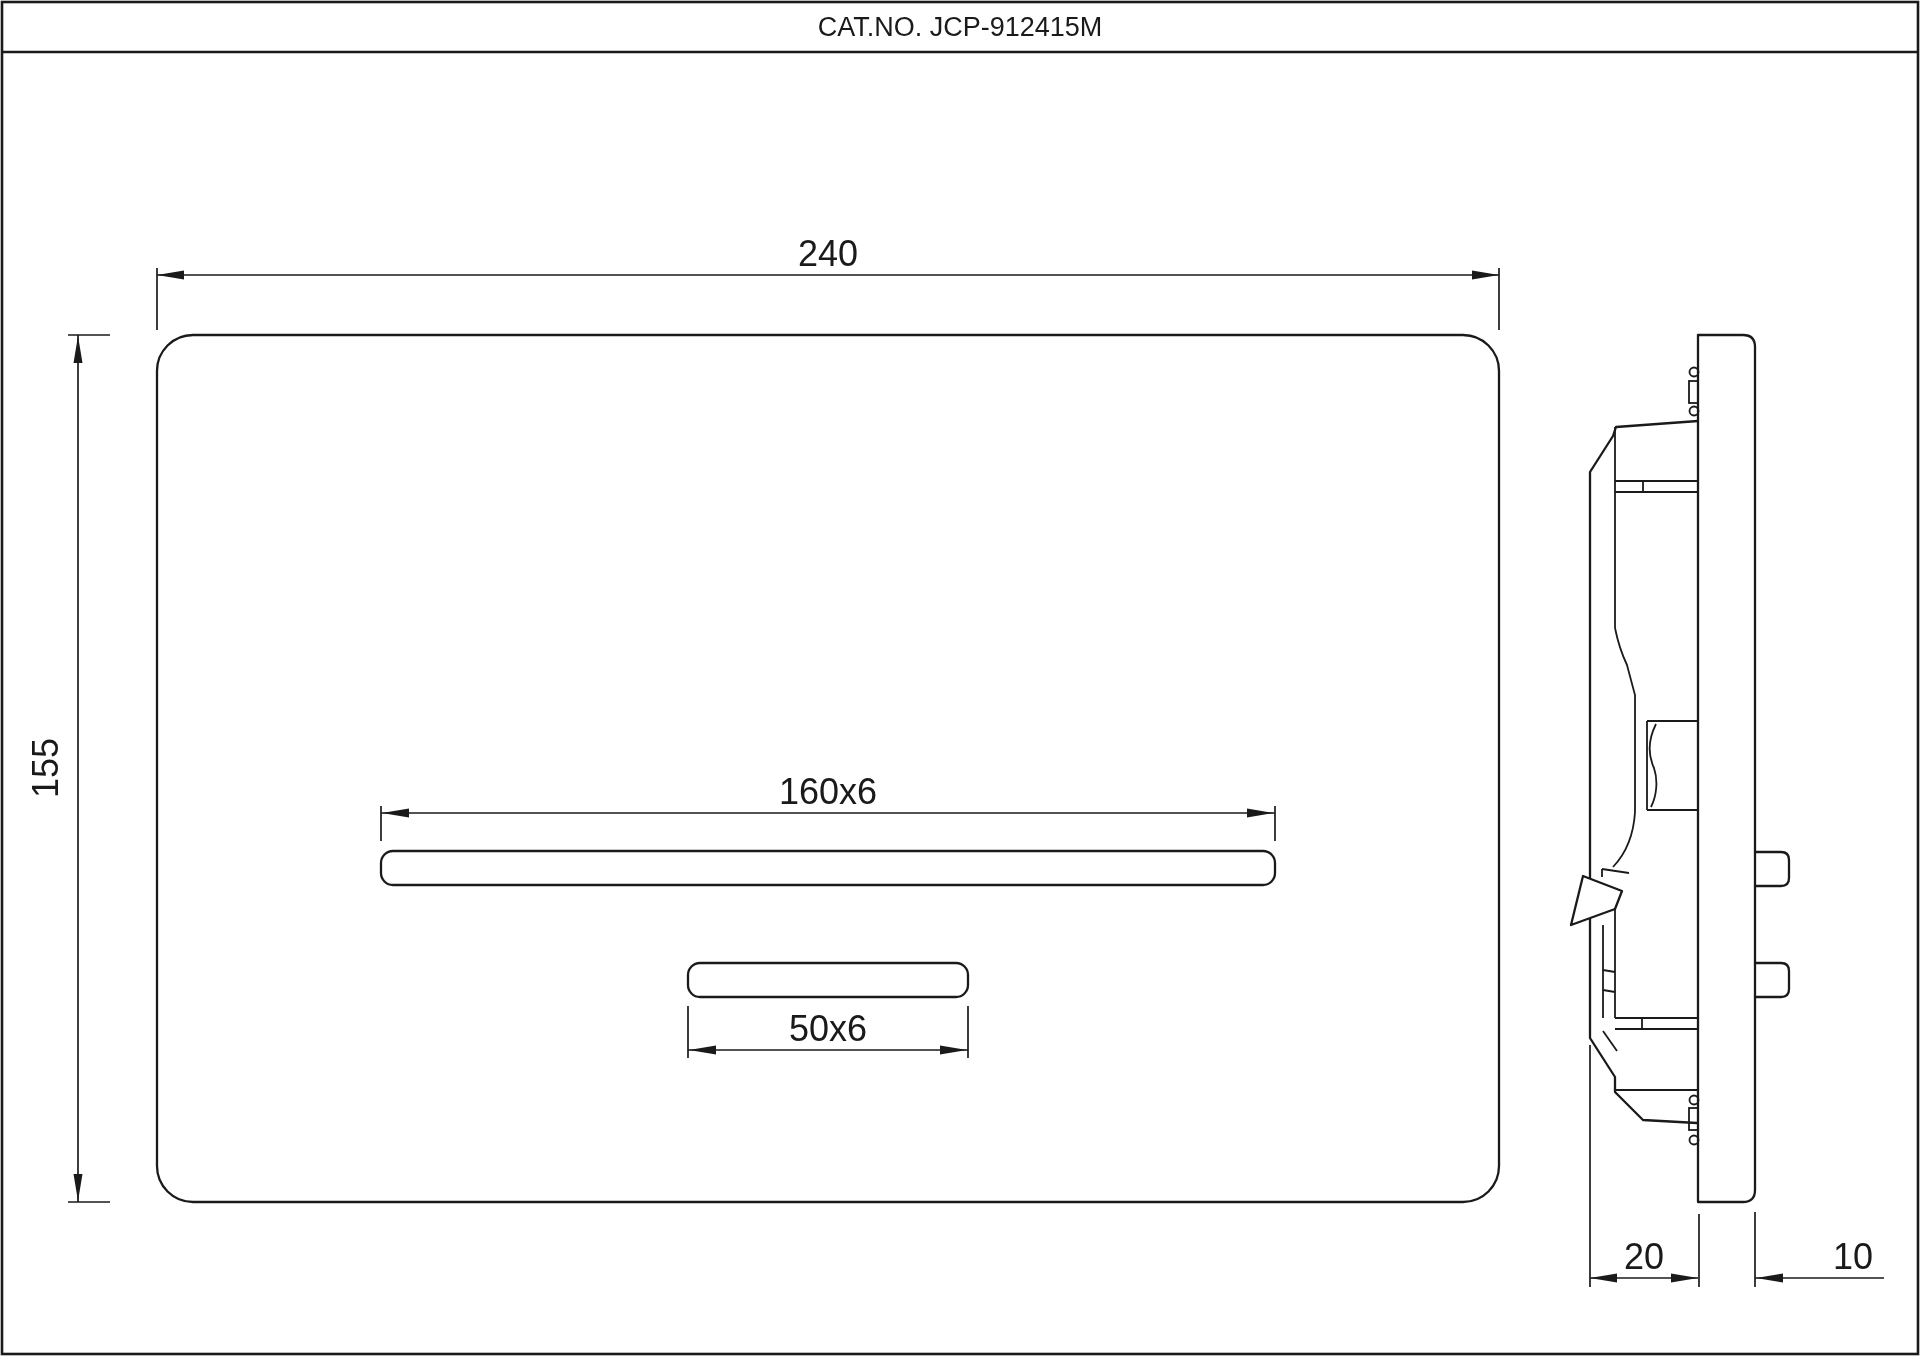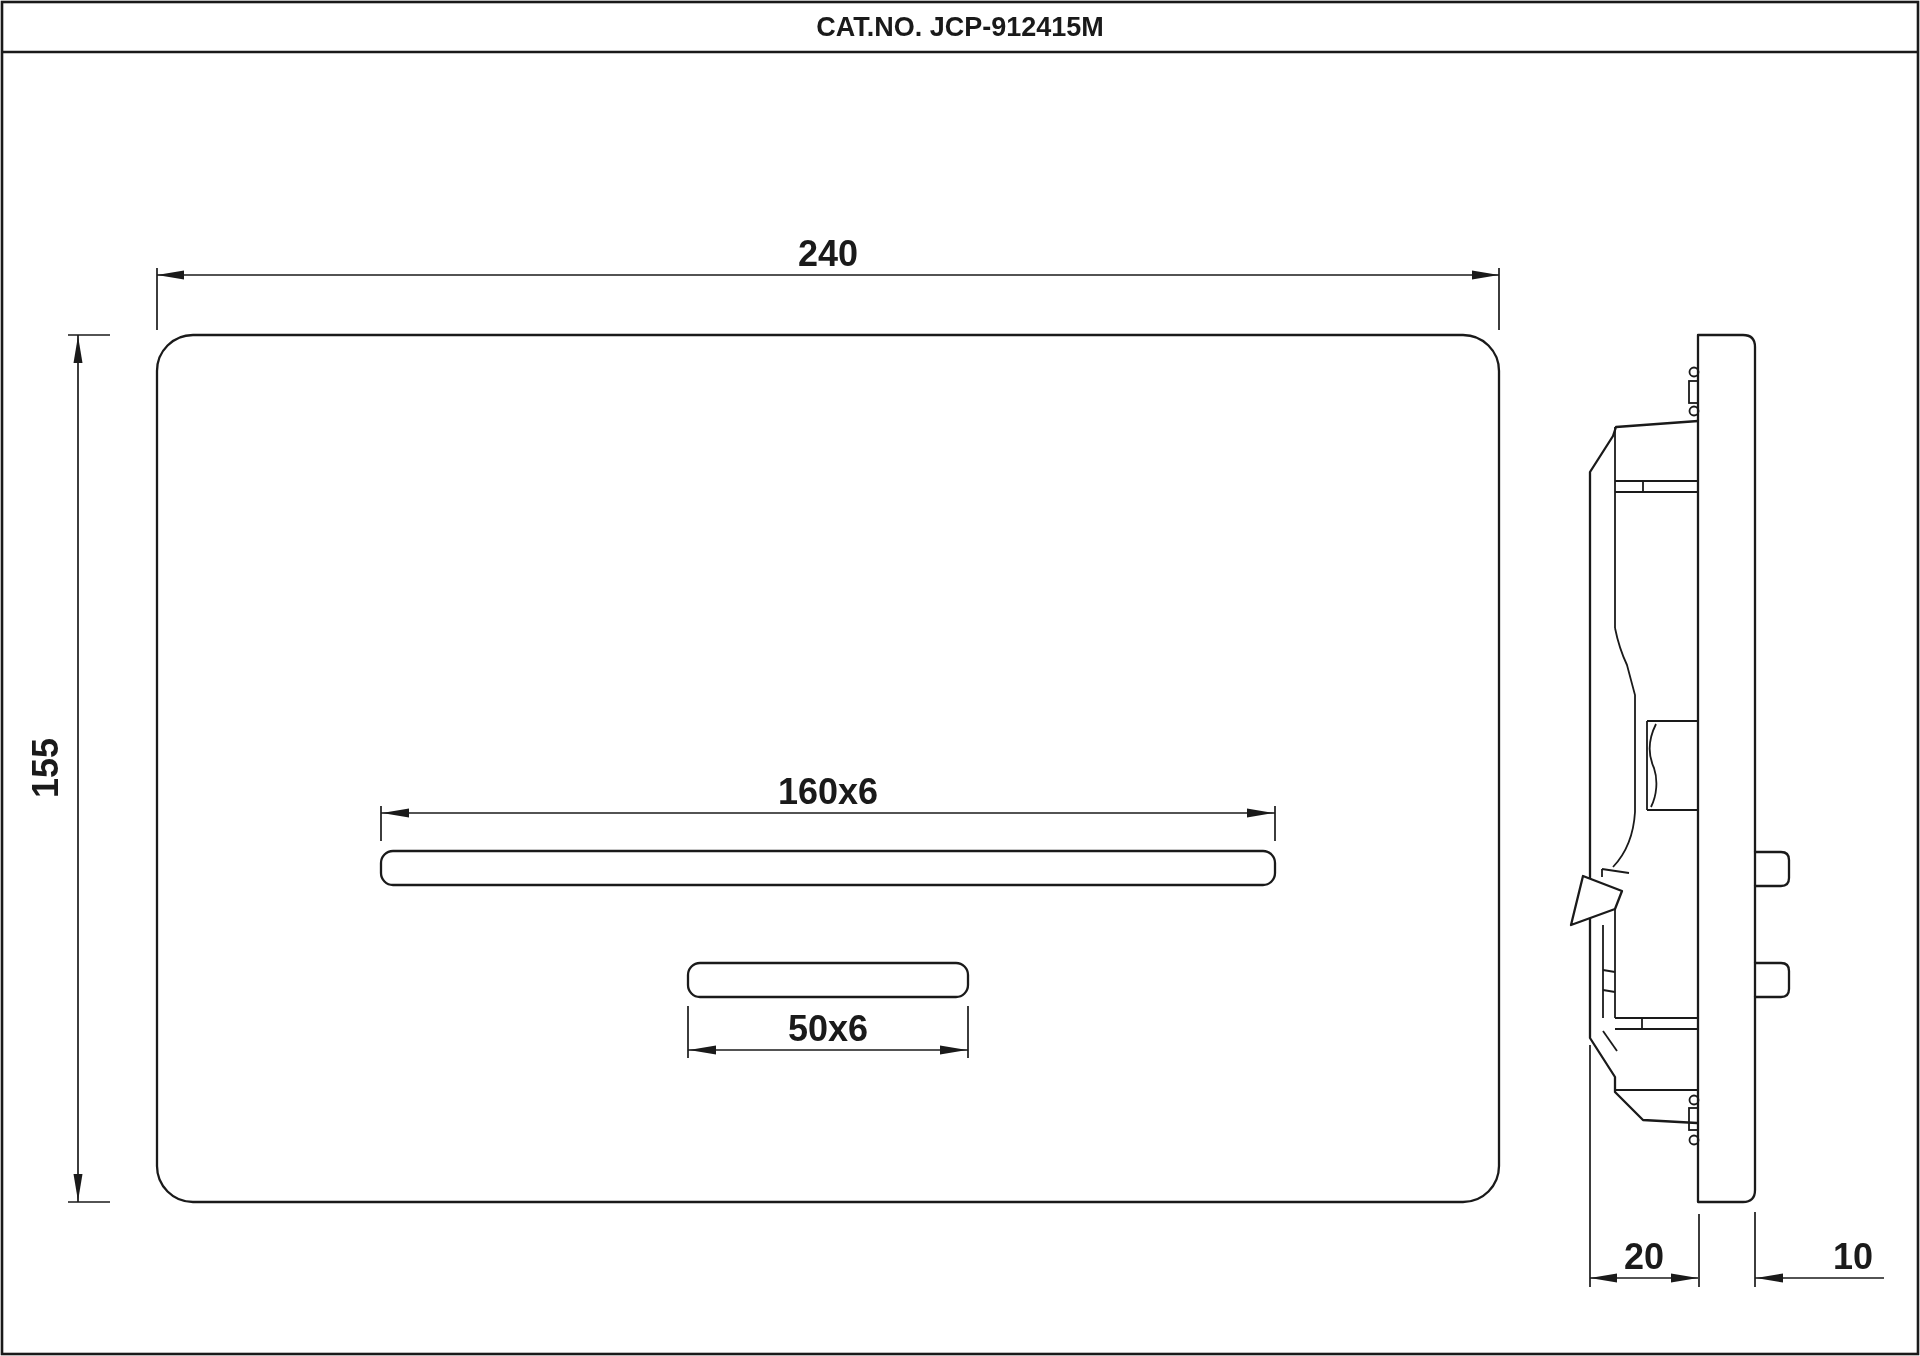--- a/index.html
+++ b/index.html
@@ -9,21 +9,20 @@
     width: 1920px;
     height: 1356px;
     overflow: hidden;
     font-family: "Liberation Sans", sans-serif;
   }
   .sheet {
     position: relative;
     width: 1920px;
     height: 1132px;
     background: var(--bg, #ffffff);
-    font-weight: bold;
   }
   svg { display: block; }
   .obj  { stroke: var(--line, #1a1a1a); stroke-width: 2.3; fill: none; stroke-linejoin: round; stroke-linecap: round; }
   .obj-fill { stroke: var(--line, #1a1a1a); stroke-width: 2.3; fill: #ffffff; stroke-linejoin: round; }
   .thin { stroke: var(--line, #1a1a1a); stroke-width: 1.8; fill: none; stroke-linecap: butt; }
   .dim  { stroke: var(--line, #1a1a1a); stroke-width: 1.7; fill: none; stroke-linecap: butt; }
   .arr  { fill: var(--line, #1a1a1a); stroke: none; }
   .dimtext {
     fill: var(--line, #1a1a1a);
     font-family: "Liberation Sans", sans-serif;

